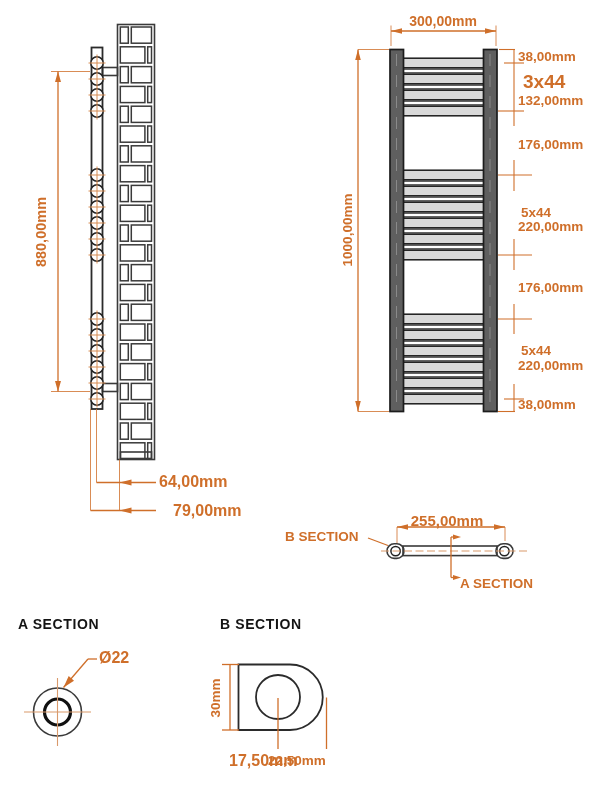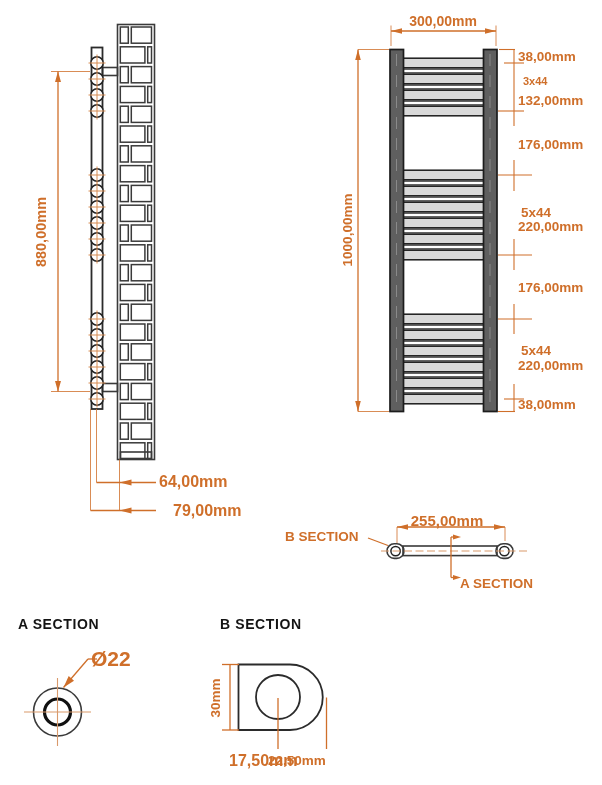--- a/index.html
+++ b/index.html
@@ -261,35 +261,35 @@
   <line x1="326.5" y1="697.5" x2="326.5" y2="749" class="dim"></line>
 </svg>
 
 <div class="lbl c" style="left:443px;top:20.5px;font-size:14px">300,00mm</div>
 <div class="lbl r" style="left:348px;top:230px;font-size:13.5px">1000,00mm</div>
 <div class="lbl r" style="left:41px;top:232px;font-size:14.5px">880,00mm</div>
 <div class="lbl" style="left:159px;top:482px;font-size:16px">64,00mm</div>
 <div class="lbl" style="left:173px;top:510.5px;font-size:16px">79,00mm</div>
 
 <div class="lbl" style="left:518px;top:56.5px;font-size:13.5px">38,00mm</div>
-<div class="lbl" style="left:523px;top:81px;font-size:11px">3x44</div>
+<div class="lbl" style="left:523px;top:81px;font-size:19px">3x44</div>
 <div class="lbl" style="left:518px;top:101px;font-size:13.5px">132,00mm</div>
 <div class="lbl" style="left:518px;top:144.5px;font-size:13.5px">176,00mm</div>
 <div class="lbl" style="left:521px;top:212.5px;font-size:13.5px">5x44</div>
 <div class="lbl" style="left:518px;top:226.5px;font-size:13.5px">220,00mm</div>
 <div class="lbl" style="left:518px;top:288px;font-size:13.5px">176,00mm</div>
 <div class="lbl" style="left:521px;top:351px;font-size:13.5px">5x44</div>
 <div class="lbl" style="left:518px;top:365.5px;font-size:13.5px">220,00mm</div>
 <div class="lbl" style="left:518px;top:405px;font-size:13.5px">38,00mm</div>
 
 <div class="lbl c" style="left:447px;top:519.5px;font-size:15px">255,00mm</div>
 <div class="lbl" style="left:285px;top:536.5px;font-size:13.5px">B SECTION</div>
 <div class="lbl" style="left:460px;top:583.5px;font-size:13.5px">A SECTION</div>
 
 <div class="lbl dark" style="left:18px;top:624px;font-size:14px">A SECTION</div>
-<div class="lbl" style="left:91px;top:658px;font-size:21px">Ø22</div>
+<div class="lbl" style="left:99px;top:658px;font-size:16px">Ø22</div>
 
 <div class="lbl dark" style="left:220px;top:624px;font-size:14px">B SECTION</div>
 <div class="lbl r" style="left:215.5px;top:697.5px;font-size:13.5px">30mm</div>
 <div class="lbl" style="left:229px;top:760.5px;font-size:16px">17,50mm</div>
 <div class="lbl" style="left:268px;top:760.5px;font-size:13.5px">22,50mm</div>
 
 </div>
 
 </body></html>

